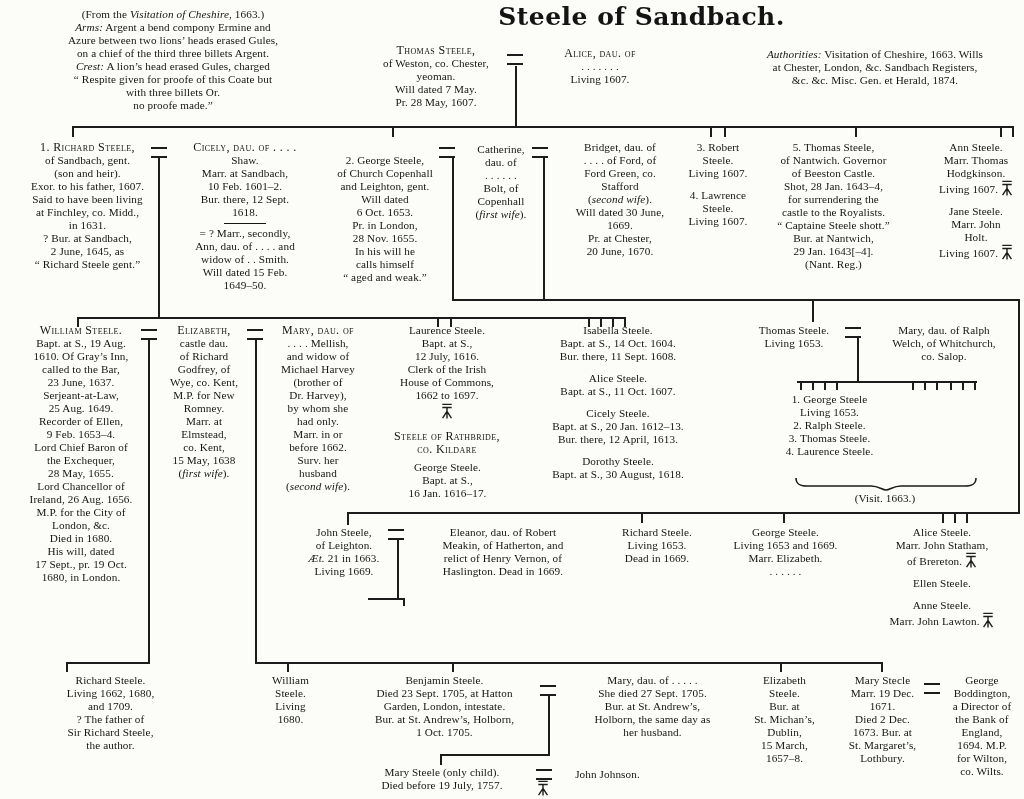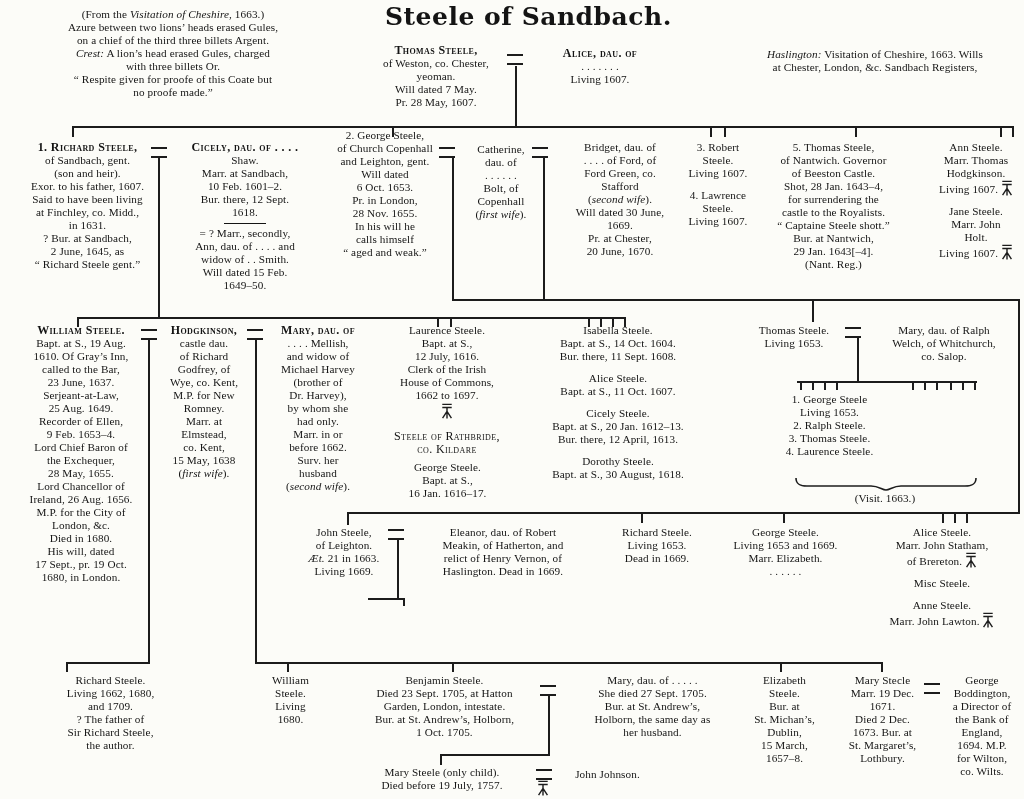--- a/index.html
+++ b/index.html
@@ -1,50 +1,52 @@
 <!DOCTYPE html>
 <html><head>
 <meta charset="utf-8">
 <style>
   html,body{margin:0;padding:0;background:#e8e8e4;}
   #page{position:relative;width:1024px;height:799px;background:#fcfcf8;overflow:hidden;
         font-family:"Liberation Serif","DejaVu Serif",serif;color:#141414;}
   .blk{position:absolute;text-align:center;font-size:11.2px;line-height:13px;letter-spacing:.1px;}
   .blk .ln{min-height:12px;white-space:nowrap;}
   .gapln{height:9px;}
-  .sc1 .ln:first-child{font-variant:small-caps;font-size:12px;letter-spacing:.4px;font-weight:bold;}
+  .sc1 .ln:first-child{font-variant:small-caps;font-size:12px;letter-spacing:.4px;}
   .scall .ln{font-variant:small-caps;font-size:12px;letter-spacing:.4px;}
   #title{position:absolute;font-family:"DejaVu Serif",serif;font-weight:700;font-size:25px;
-         letter-spacing:.5px;text-align:left;}
+         letter-spacing:.5px;text-align:right;}
   .rule{width:42px;border-top:1.6px solid #141414;margin:4px auto 3px auto;height:0;}
   .hl{position:absolute;height:2px;background:#1c1c1c;}
   .vl{position:absolute;width:2px;background:#1c1c1c;}
   .marr{position:absolute;width:16px;height:7px;border-top:2px solid #1c1c1c;border-bottom:2px solid #1c1c1c;}
   svg.desc{vertical-align:-3px;}
   .brace{position:absolute;}
   i{font-style:italic;}
 </style>
 </head>
 <body>
 
 <div id="page">
 
   <div id="title" style="left:385px;top:2px;width:400px">Steele of Sandbach.</div>
   <div class="blk" style="left:8px;top:8px;width:330px">
       <div class="ln">(From the <i>Visitation of Cheshire</i>, 1663.)</div>
+      <div class="ln"><i>Arms:</i> Argent a bend compony Ermine and</div>
       <div class="ln">Azure between two lions’ heads erased Gules,</div>
       <div class="ln">on a chief of the third three billets Argent.</div>
       <div class="ln"><i>Crest:</i> A lion’s head erased Gules, charged</div>
+      <div class="ln">“ Respite given for proofe of this Coate but</div>
       <div class="ln">with three billets Or.</div>
-      <div class="ln">“ Respite given for proofe of this Coate but</div>
       <div class="ln">no proofe made.”</div>
     </div>
   <div class="blk" style="left:730px;top:48px;width:290px">
-      <div class="ln"><i>Haslington:</i> Visitation of Cheshire, 1663.  Wills</div>
+      <div class="ln"><i>Authorities:</i> Visitation of Cheshire, 1663.  Wills</div>
       <div class="ln">at Chester, London, &amp;c.  Sandbach Registers,</div>
+      <div class="ln">&amp;c. &amp;c.   Misc. Gen. et Herald, 1874.</div>
     </div>
 
   <div class="blk sc1" style="left:370px;top:44px;width:132px">
       <div class="ln">Thomas Steele,</div>
       <div class="ln">of Weston, co. Chester,</div>
       <div class="ln">yeoman.</div>
       <div class="ln">Will dated 7 May.</div>
       <div class="ln">Pr. 28 May, 1607.</div>
     </div>
   <div class="marr" style="left:507px;top:54px"></div>
@@ -74,21 +76,21 @@
       <div class="ln">10 Feb. 1601–2.</div>
       <div class="ln">Bur. there, 12 Sept.</div>
       <div class="ln">1618.</div>
       <div class="rule"></div>
       <div class="ln">= ? Marr., secondly,</div>
       <div class="ln">Ann, dau. of . . . . and</div>
       <div class="ln">widow of . . Smith.</div>
       <div class="ln">Will dated 15 Feb.</div>
       <div class="ln">1649–50.</div>
     </div>
-  <div class="blk" style="left:325px;top:129px;width:120px">
+  <div class="blk" style="left:325px;top:154px;width:120px">
       <div class="ln">2.  George Steele,</div>
       <div class="ln">of Church Copenhall</div>
       <div class="ln">and Leighton, gent.</div>
       <div class="ln">Will dated</div>
       <div class="ln">6 Oct. 1653.</div>
       <div class="ln">Pr. in London,</div>
       <div class="ln">28 Nov. 1655.</div>
       <div class="ln">In his will he</div>
       <div class="ln">calls himself</div>
       <div class="ln">“ aged and weak.”</div>
@@ -174,21 +176,21 @@
       <div class="ln">Ireland, 26 Aug. 1656.</div>
       <div class="ln">M.P. for the City of</div>
       <div class="ln">London, &amp;c.</div>
       <div class="ln">Died in 1680.</div>
       <div class="ln">His will, dated</div>
       <div class="ln">17 Sept., pr. 19 Oct.</div>
       <div class="ln">1680, in London.</div>
     </div>
   <div class="marr" style="left:141px;top:329px"></div>
   <div class="blk sc1" style="left:160px;top:324px;width:88px">
-      <div class="ln">Hodgkinson,</div>
+      <div class="ln">Elizabeth,</div>
       <div class="ln">castle dau.</div>
       <div class="ln">of Richard</div>
       <div class="ln">Godfrey, of</div>
       <div class="ln">Wye, co. Kent,</div>
       <div class="ln">M.P. for New</div>
       <div class="ln">Romney.</div>
       <div class="ln">Marr. at</div>
       <div class="ln">Elmstead,</div>
       <div class="ln">co. Kent,</div>
       <div class="ln">15 May, 1638</div>
@@ -301,21 +303,21 @@
   <div class="blk" style="left:876px;top:526px;width:132px">
       <div class="ln">Alice Steele.</div>
       <div class="ln">Marr. John Statham,</div>
       <div class="ln">of Brereton. <svg class="desc" width="12" height="16" viewBox="0 0 12 17">
           <g stroke="#1c1c1c" stroke-width="1.5" fill="none">
             <path d="M1 1.5h10M1 4.8h10"></path>
             <path d="M6 4.8v4.2M6 9L1.3 16M6 9l4.7 7M6 9v7.5"></path>
           </g>
         </svg></div>
       <div class="gapln"></div>
-      <div class="ln">Misc Steele.</div>
+      <div class="ln">Ellen Steele.</div>
       <div class="gapln"></div>
       <div class="ln">Anne Steele.</div>
       <div class="ln">Marr. John Lawton. <svg class="desc" width="12" height="16" viewBox="0 0 12 17">
           <g stroke="#1c1c1c" stroke-width="1.5" fill="none">
             <path d="M1 1.5h10M1 4.8h10"></path>
             <path d="M6 4.8v4.2M6 9L1.3 16M6 9l4.7 7M6 9v7.5"></path>
           </g>
         </svg></div>
     </div>
 

